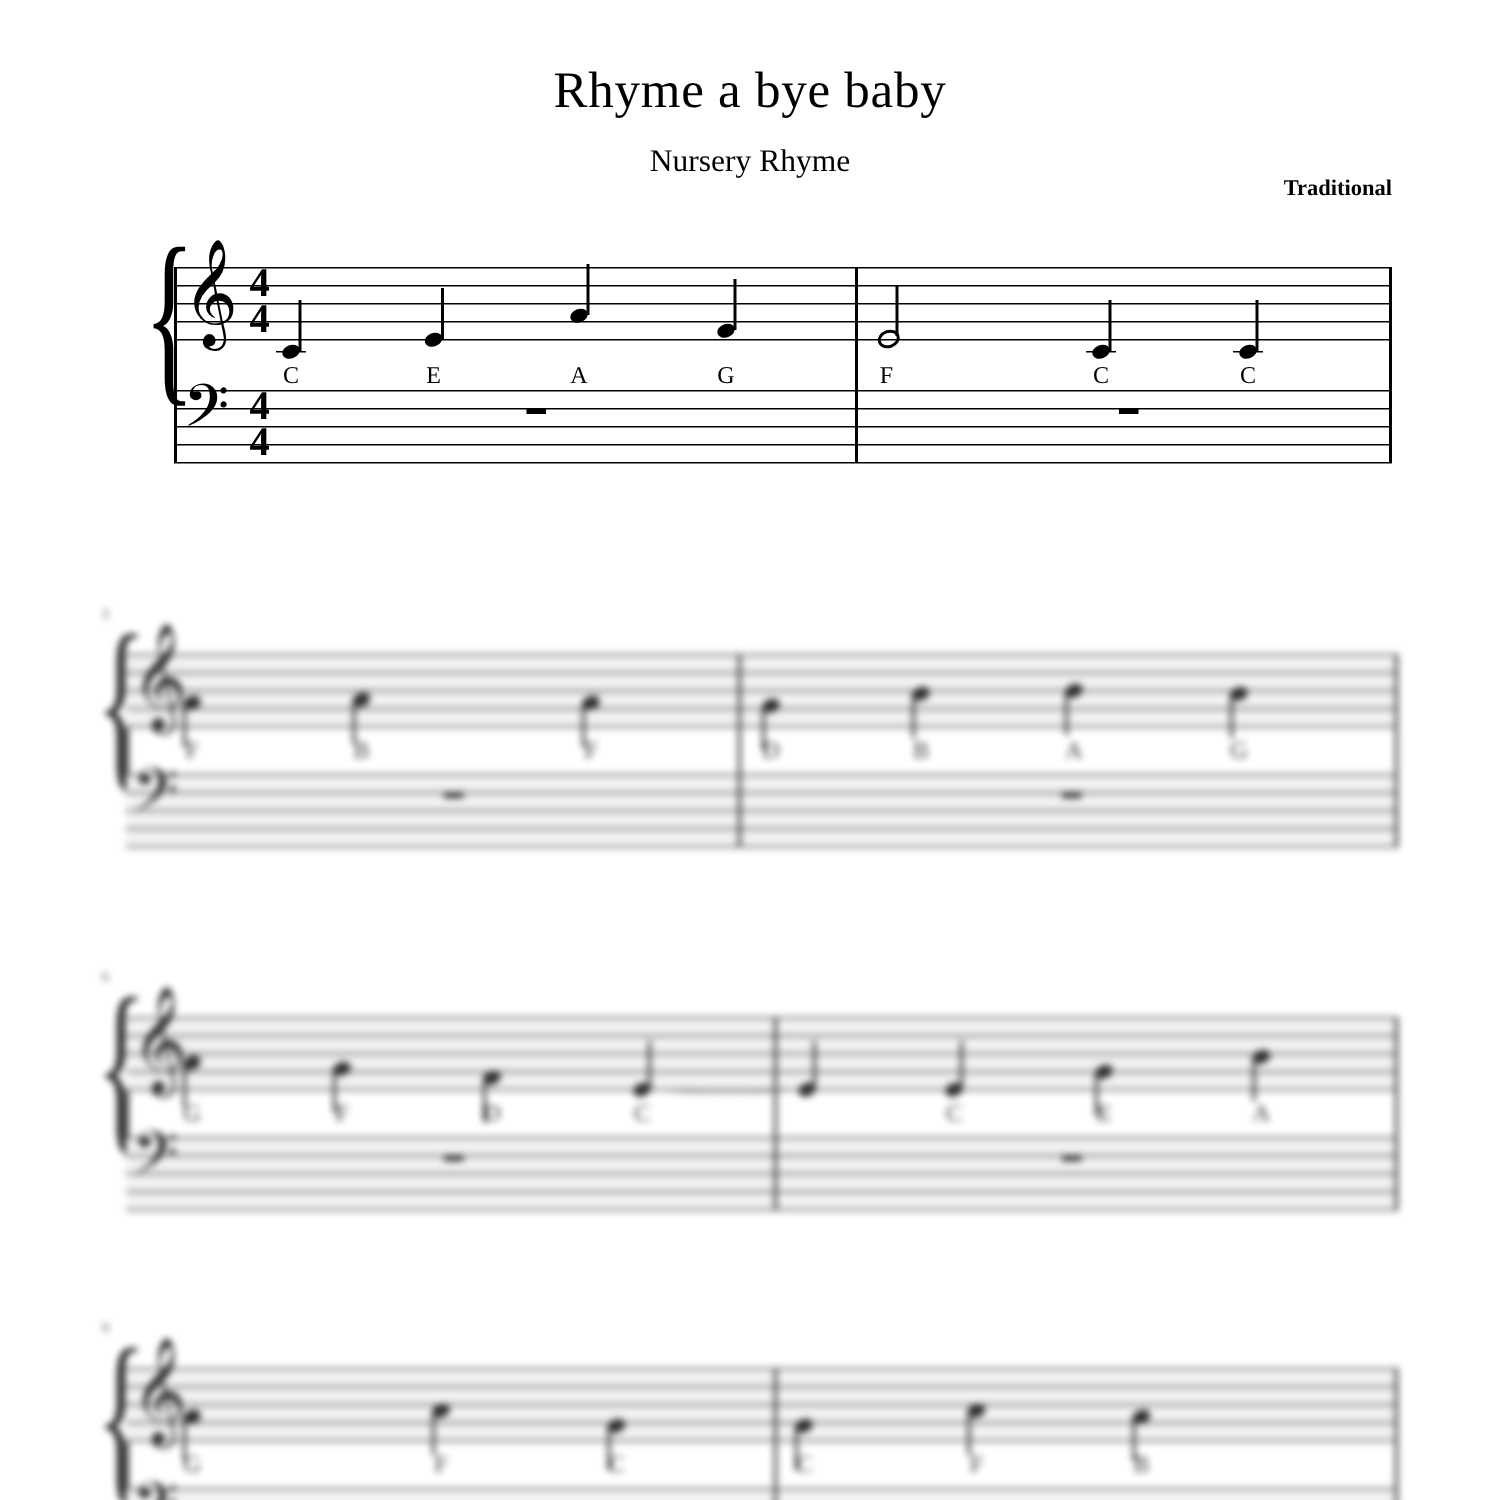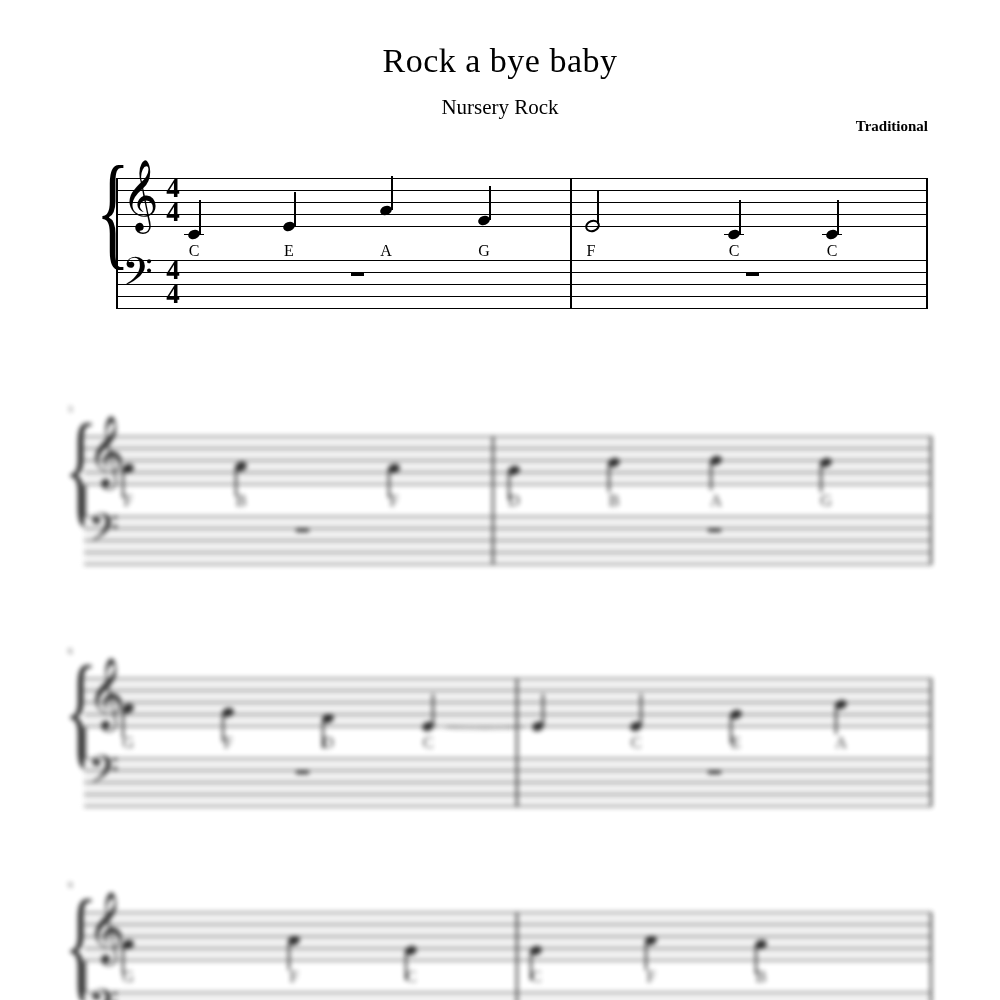--- a/index.html
+++ b/index.html
@@ -168,22 +168,22 @@
   }
   .measure-num {
     position: absolute;
     font-size: 9px;
     font-family: "Liberation Serif", serif;
   }
 </style>
 </head>
 <body>
 
-<div class="sheet-title">Rock a bye baby</div>
-<div class="sheet-subtitle">Nursery Rock</div>
+<div class="sheet-title">Rhyme a bye baby</div>
+<div class="sheet-subtitle">Nursery Rhyme</div>
 <div class="sheet-composer">Traditional</div>
 
 <div class="system" style="left:108px; top:170px; width:820px; height:150px;">
 
   <div class="brace" style="left:-12px; top:-6px;">{</div>
   <div class="sysbar" style="left:8px; top:8px; height:130px;"></div>
 
   <div class="staff" style="top:8px; left:8px; width:812px; height:48px;">
     <div class="staff-band"></div>
     <div class="staff-line" style="top:0px;"></div>

